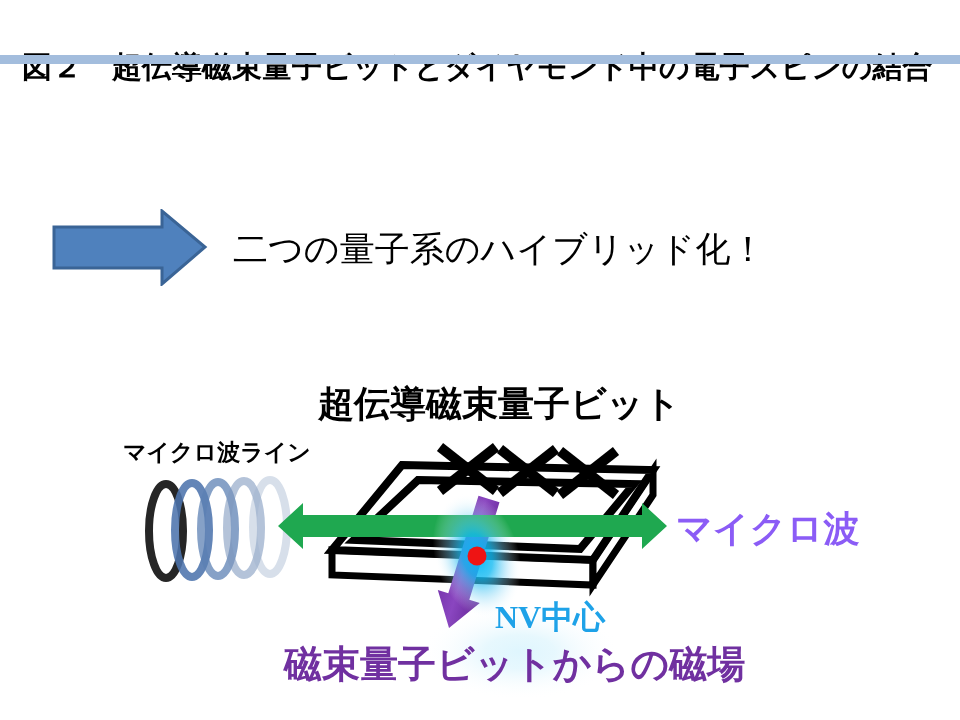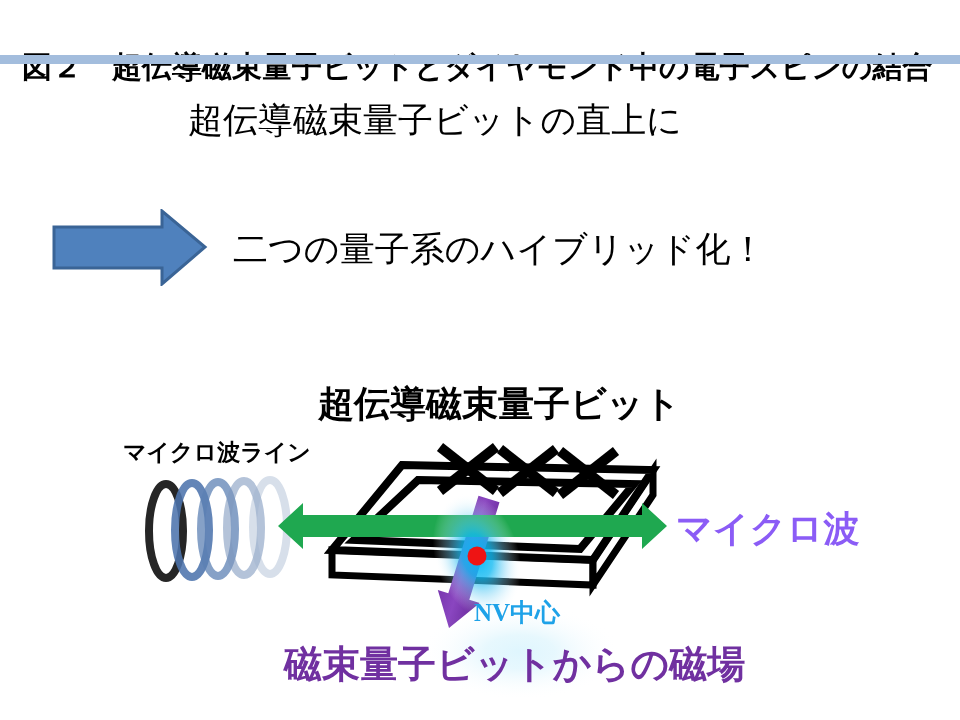--- a/index.html
+++ b/index.html
@@ -25,21 +25,21 @@
     font-size:35px;line-height:48px;color:#000;
   }
   .conclusion-text{
     left:233px;top:226px;
     font-size:35px;color:#000;
   }
   .diagram-label{font-weight:700;color:#000;}
   .qubit-label{left:318px;top:380px;font-size:36px;}
   .mw-line-label{left:83px;top:437px;font-size:23px;margin-left:40px;}
   .mw-label{left:676px;top:505px;font-size:36px;color:#8b5cf6;font-family:Liberation Mono, monospace;}
-  .nv-label{left:474px;top:596px;font-size:25px;color:#1ea2e8;}
+  .nv-label{left:495px;top:596px;font-size:32px;color:#1ea2e8;}
   .nv-serif{font-family:"Liberation Serif","DejaVu Serif",serif;}
   .field-label{left:284px;top:639px;font-size:38px;color:#7030a0;}
   svg{display:block;}
   .diagram-svg{left:0;top:0;}
   .intro-arrow{left:52px;top:209px;}
 </style>
 </head>
 <body>
 
 <svg class="abs diagram-svg" width="960" height="720" viewBox="0 0 960 720">
@@ -93,21 +93,20 @@
     <ellipse cx="520" cy="652" rx="100" ry="48" fill="url(#glowGrad)" opacity="0.13"></ellipse>
     <ellipse cx="477" cy="556" rx="42" ry="64" fill="url(#glowGrad)" transform="rotate(-17 477 556)"></ellipse>
     <circle cx="477" cy="556" r="9.5" fill="#ee1414"></circle>
   </g>
 </svg>
 
 <div class="abs slide-title">図２　超伝導磁束量子ビットとダイヤモンド中の電子スピンの結合</div>
 <div class="abs title-bar"></div>
 
 <div class="abs intro-text">
-  <div>超伝導磁束量子ビットの直上に</div>
 </div>
 
 <svg class="abs intro-arrow" width="156" height="77" viewBox="0 0 156 77">
   <polygon points="2,18 110,18 110,2 153,38 110,75 110,59 2,59" fill="#4f81bd" stroke="#3a6496" stroke-width="3" stroke-linejoin="miter"></polygon>
 </svg>
 
 <div class="abs conclusion-text">二つの量子系のハイブリッド化！</div>
 
 <div class="abs diagram-label qubit-label">超伝導磁束量子ビット</div>
 <div class="abs diagram-label mw-line-label">マイクロ波ライン</div>

